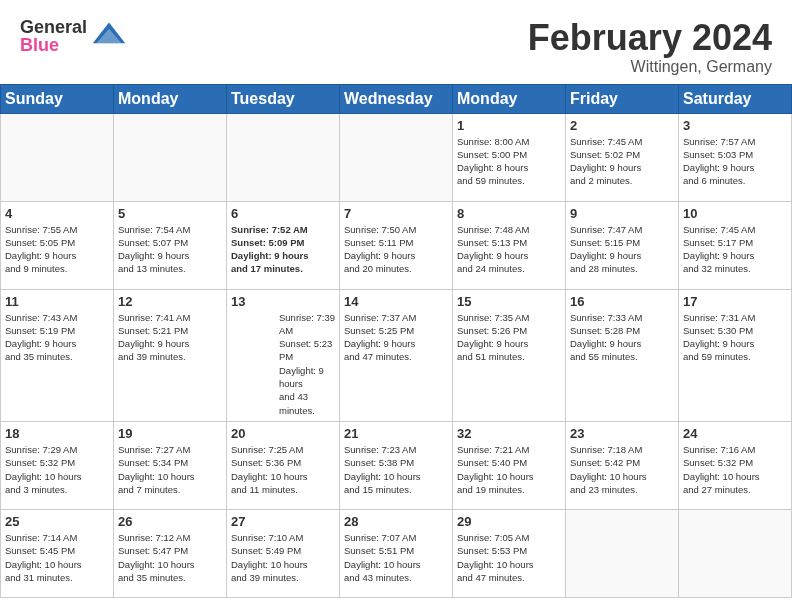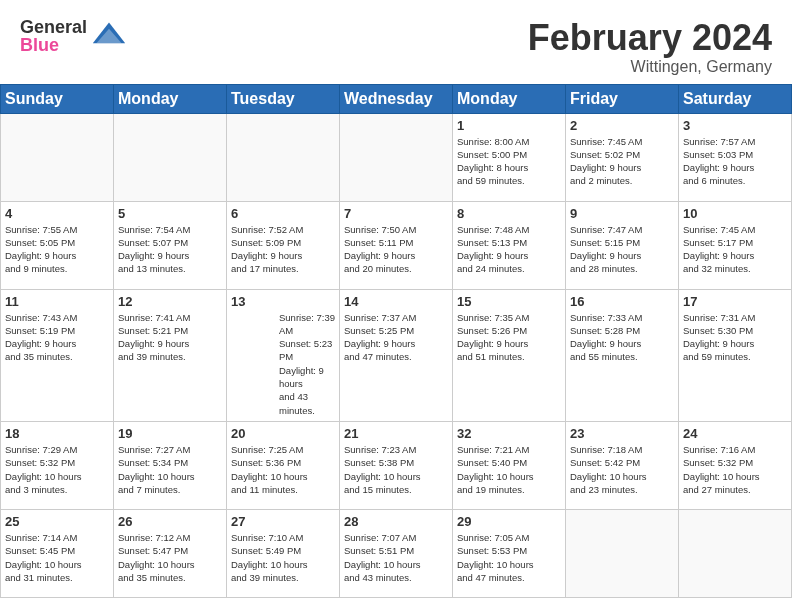--- a/index.html
+++ b/index.html
@@ -161,21 +161,21 @@
         </td>
         <td>
           <div class="day-num">5</div>
           <div class="day-info" style="white-space: pre-line;">Sunrise: 7:54 AM
 Sunset: 5:07 PM
 Daylight: 9 hours
 and 13 minutes.</div>
         </td>
         <td>
           <div class="day-num">6</div>
-          <div class="day-info" style="white-space: pre-line;">Sunrise: 7:52 AM
+          <div class="day-info" style="white-space: pre-line; font-weight: bold;">Sunrise: 7:52 AM
 Sunset: 5:09 PM
 Daylight: 9 hours
 and 17 minutes.</div>
         </td>
         <td>
           <div class="day-num">7</div>
           <div class="day-info" style="white-space: pre-line;">Sunrise: 7:50 AM
 Sunset: 5:11 PM
 Daylight: 9 hours
 and 20 minutes.</div>

